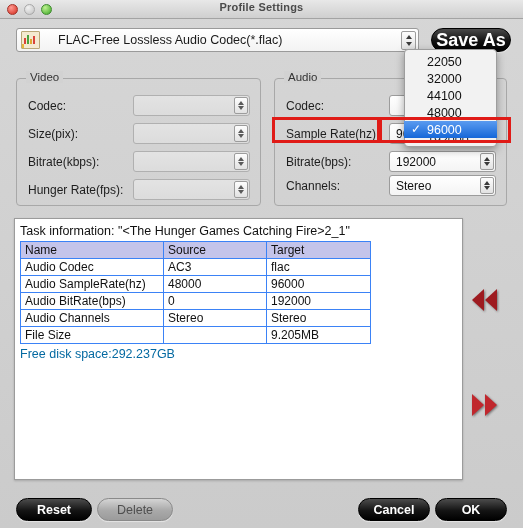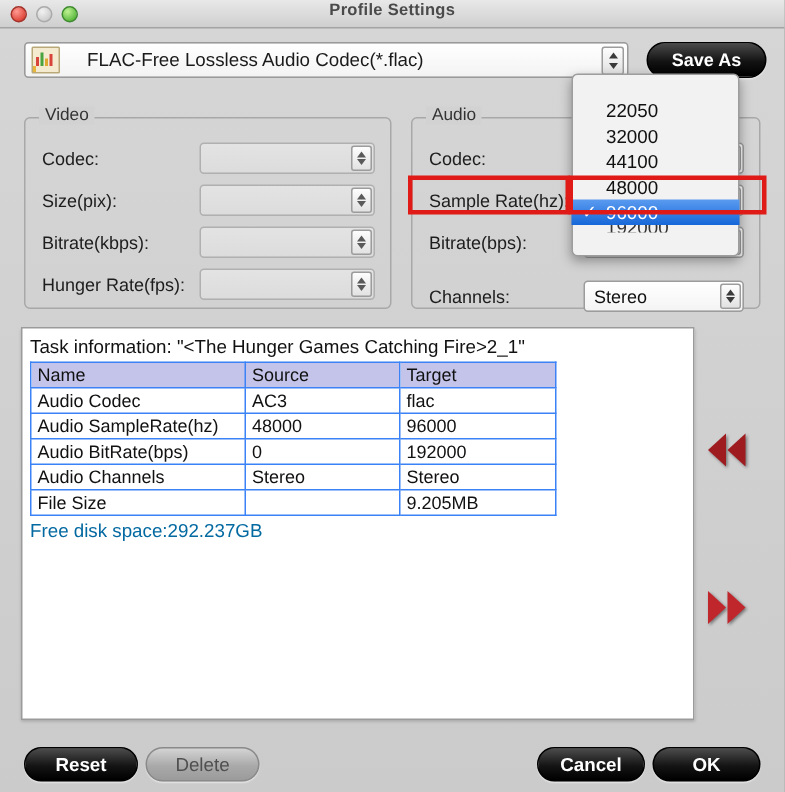--- a/index.html
+++ b/index.html
@@ -153,21 +153,21 @@
     position: absolute;
     right: 0;
     top: 0;
     width: 80px;
     height: 24px;
     border-radius: 12px;
     background: linear-gradient(#4a4a4a, #121212 55%, #000000);
     border: 1px solid #000;
     box-sizing: border-box;
     color: #fff;
-    font-size: 12px;
+    font-size: 18px;
     font-weight: bold;
     display: flex;
     align-items: center;
     justify-content: center;
     box-shadow: 0 1px 1px rgba(255,255,255,.45);
   }
 
   
   .group {
     position: absolute;
@@ -239,28 +239,28 @@
     right: 1px;
     height: 17px;
     width: 14px;
   }
   .field-input.disabled .stepper::before { border-bottom-color: #5a5a5a; }
   .field-input.disabled .stepper::after  { border-top-color: #5a5a5a; }
 
   
   .dropdown {
     position: absolute;
-    left: 381px;
+    left: 404px;
     top: 49px;
-    width: 112px;
+    width: 93px;
     background: #f2f2f2;
     border: 1px solid #9d9d9d;
     border-radius: 4px;
     box-shadow: 0 3px 8px rgba(0,0,0,.35);
-    padding: 15px 0;
+    padding: 3px 0;
     z-index: 40;
     box-sizing: border-box;
   }
   .dd-item {
     height: 17px;
     display: flex;
     align-items: center;
     font-size: 12.5px;
     color: #111;
     padding-left: 22px;
@@ -483,21 +483,21 @@
     </div>
 
     <div class="field-row" style="top:72px;">
       <span class="field-label">Bitrate(bps):</span>
       <span class="field-input">
         <span class="val">192000</span>
         <span class="stepper"></span>
       </span>
     </div>
 
-    <div class="field-row" style="top:108px;">
+    <div class="field-row" style="top:96px;">
       <span class="field-label">Channels:</span>
       <span class="field-input">
         <span class="val">Stereo</span>
         <span class="stepper"></span>
       </span>
     </div>
   </div>
 
   <div class="dropdown">
     <div class="dd-item">22050</div>

